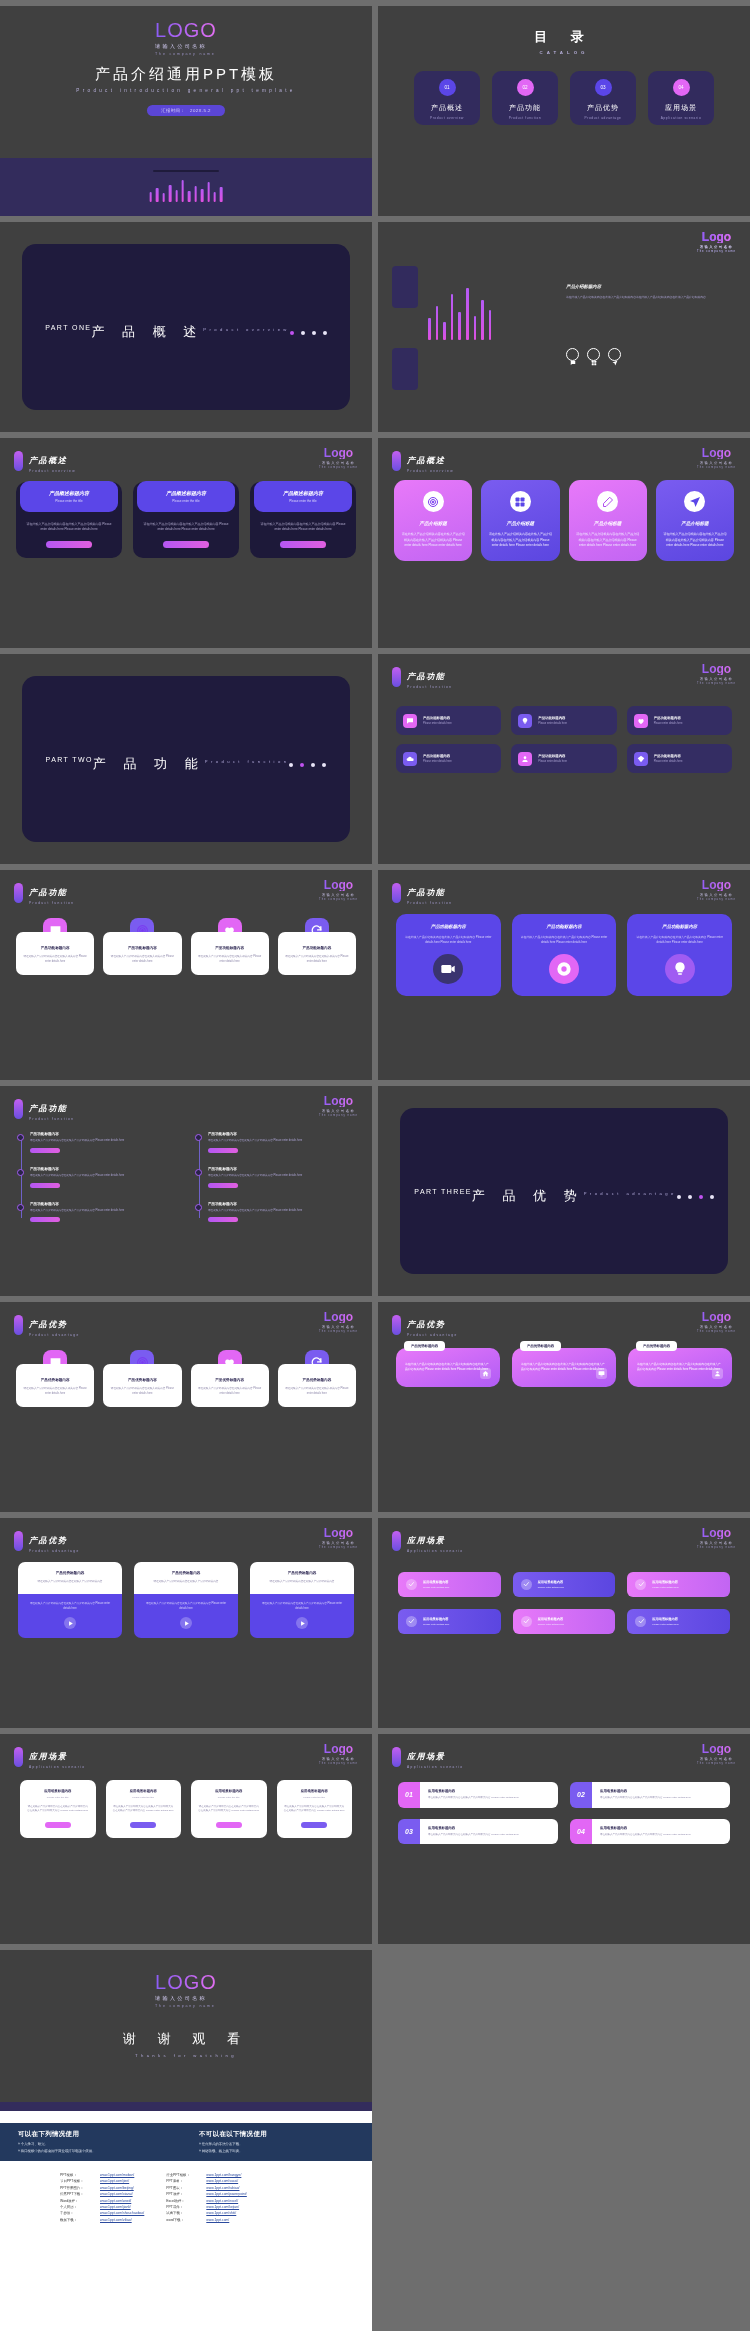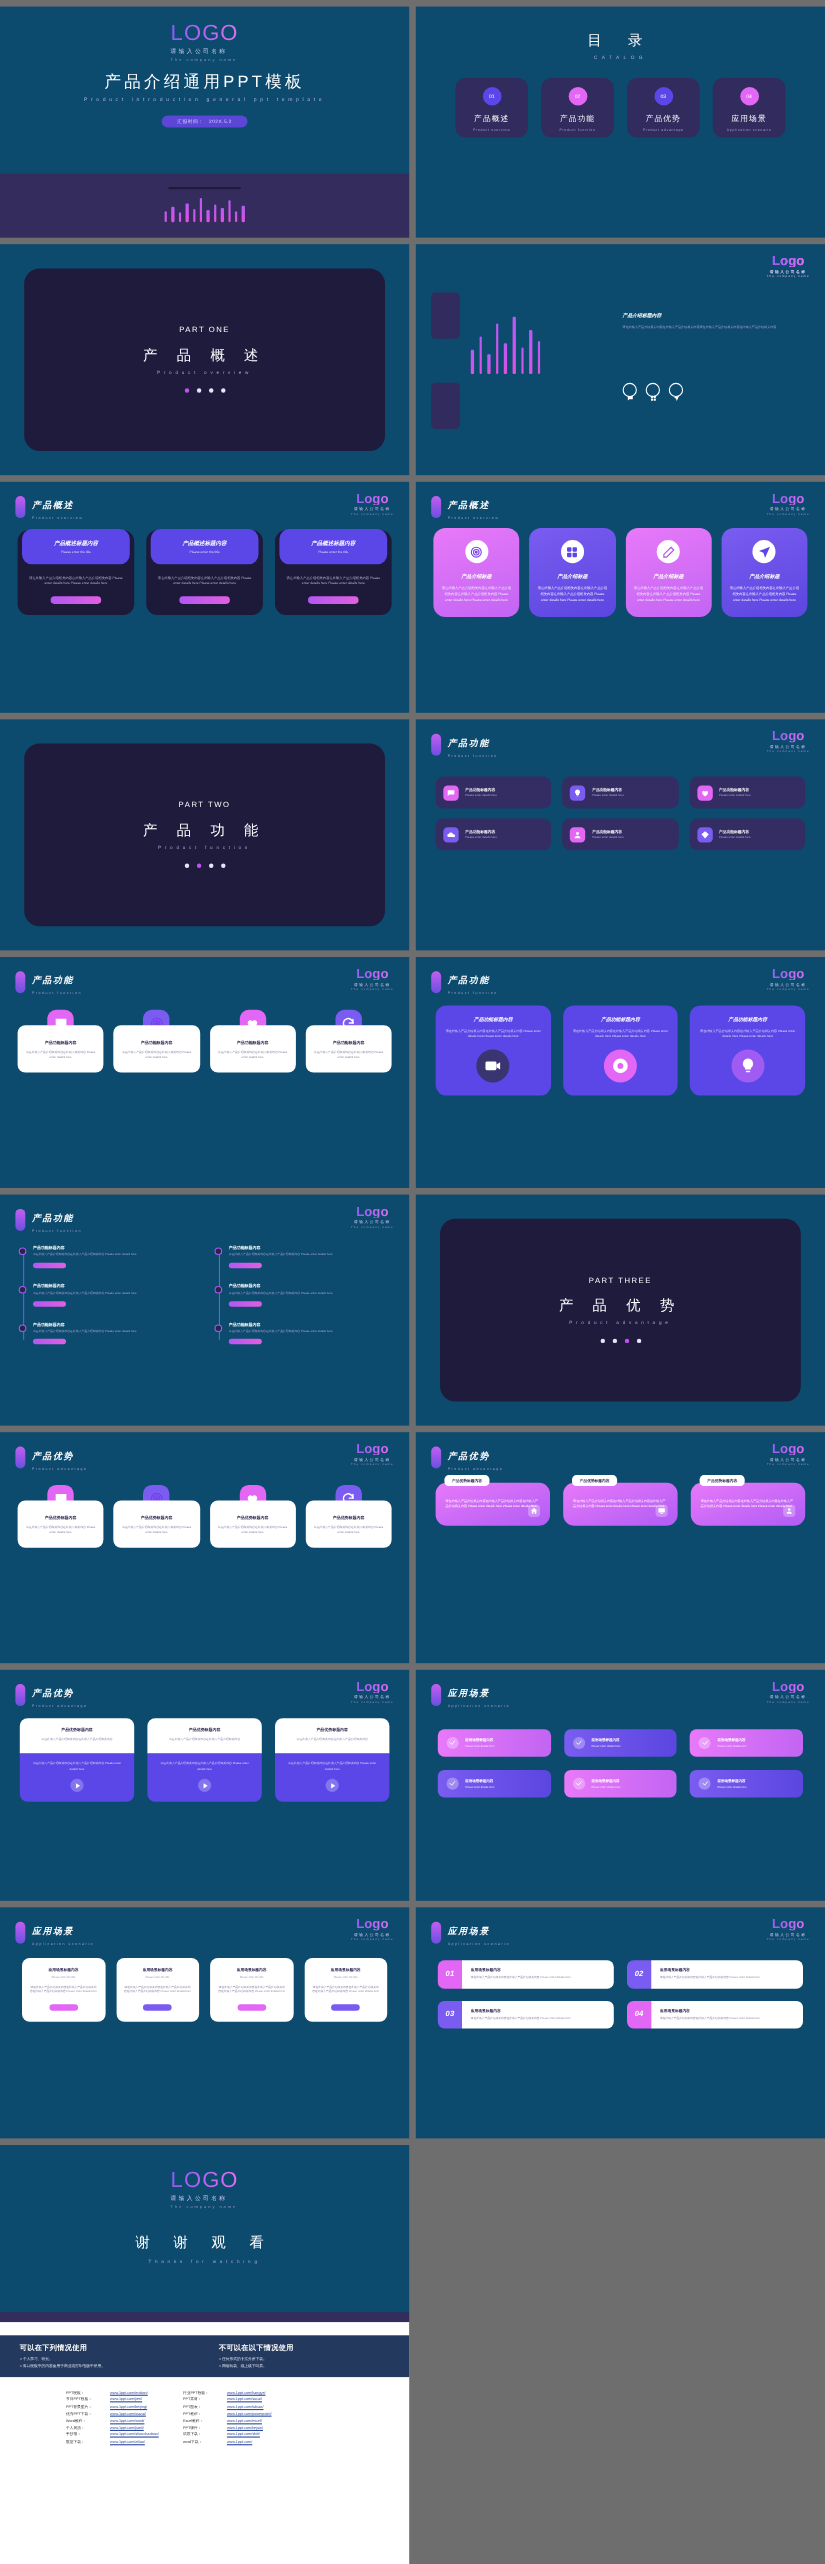--- a/index.html
+++ b/index.html
@@ -17,21 +17,21 @@
     grid-template-columns: 372px 372px;
     grid-auto-rows: 210px;
     gap: 6px;
     padding: 6px 0 0 0;
   }
 
   .slide {
     position: relative;
     width: 372px;
     height: 210px;
-    background: #0c4a6e;
+    background: #404040;
     overflow: hidden;
   }
 
   
   .cover-inner { position:absolute; inset:0; display:flex; flex-direction:column;
     align-items:center; justify-content:flex-start; padding-top:14px; }
   .logo-word { font-size: 20px; letter-spacing: 1px; font-weight: 400;
     background: linear-gradient(90deg,#8a5cf6,#e36ff0); -webkit-background-clip: text;
     background-clip:text; color: transparent; line-height: 1; }
   .logo-cn { font-size: 5.2px; color: #cfc8ee; letter-spacing: 2.2px; margin-top: 3px; }
@@ -44,34 +44,34 @@
   .cover-band { position:absolute; left:0; right:0; bottom:0; height: 58px;
     background:#332c5c; }
   .eq { position:absolute; left:50%; transform:translateX(-50%); bottom:14px;
     display:flex; align-items:flex-end; gap:4px; height: 26px; }
   .eq i { display:block; width:2.4px; border-radius:1px;
     background: linear-gradient(180deg,#b45bf5,#e050e0); }
   .eq-cap { position:absolute; left:50%; transform:translateX(-50%); bottom:44px;
     width: 66px; height: 2px; border-radius:2px; background:#1f1b3b; }
 
   
-  .cat-title { text-align:center; padding-top: 22px; }
+  .cat-title { text-align:center; padding-top: 22px; font-weight: bold; }
   .cat-title .t { font-size: 13px; color:#fff; letter-spacing: 10px; }
   .cat-title .s { font-size: 4.4px; color:#b7b0da; letter-spacing: 4px; margin-top:4px; }
   .cat-cards { display:flex; justify-content:center; gap: 12px; margin-top: 16px; }
   .cat-card { width: 66px; height: 54px; background:#322b5d; border-radius: 9px;
     display:flex; flex-direction:column; align-items:center; padding-top: 8px; }
   .cat-num { width:17px; height:17px; border-radius:50%; display:flex;
     align-items:center; justify-content:center; font-size:4.6px; color:#fff; }
   .cat-lbl { font-size: 7px; color:#fff; margin-top:7px; letter-spacing:1px; }
   .cat-en { font-size: 3.2px; color:#a49cd0; margin-top:2.5px; letter-spacing:.6px; }
 
   
   .sec-box { position:absolute; left: 22px; top: 22px; right: 22px; bottom: 22px;
-    background:#1f1b3d; border-radius: 14px; display:flex; flex-direction:column;
+    background:#1f1b3d; border-radius: 14px; display:flex; flex-direction:row;
     align-items:center; justify-content:center; }
   .sec-part { font-size: 7px; color:#fff; letter-spacing: 1.4px; }
   .sec-cn { font-size: 13px; color:#fff; letter-spacing: 7px; margin-top: 10px; }
   .sec-en { font-size: 4.2px; color:#b0a8d8; letter-spacing: 3.4px; margin-top: 4px; }
   .dots { display:flex; gap:7px; margin-top: 12px; }
   .dots i { width:4px; height:4px; border-radius:50%; background:#e8e4f7; display:block; }
   .dots i.on { background:#c052f0; }
 
   
   .chead { position:absolute; top: 11px; left: 14px; display:flex; align-items:center; gap:6px; }

